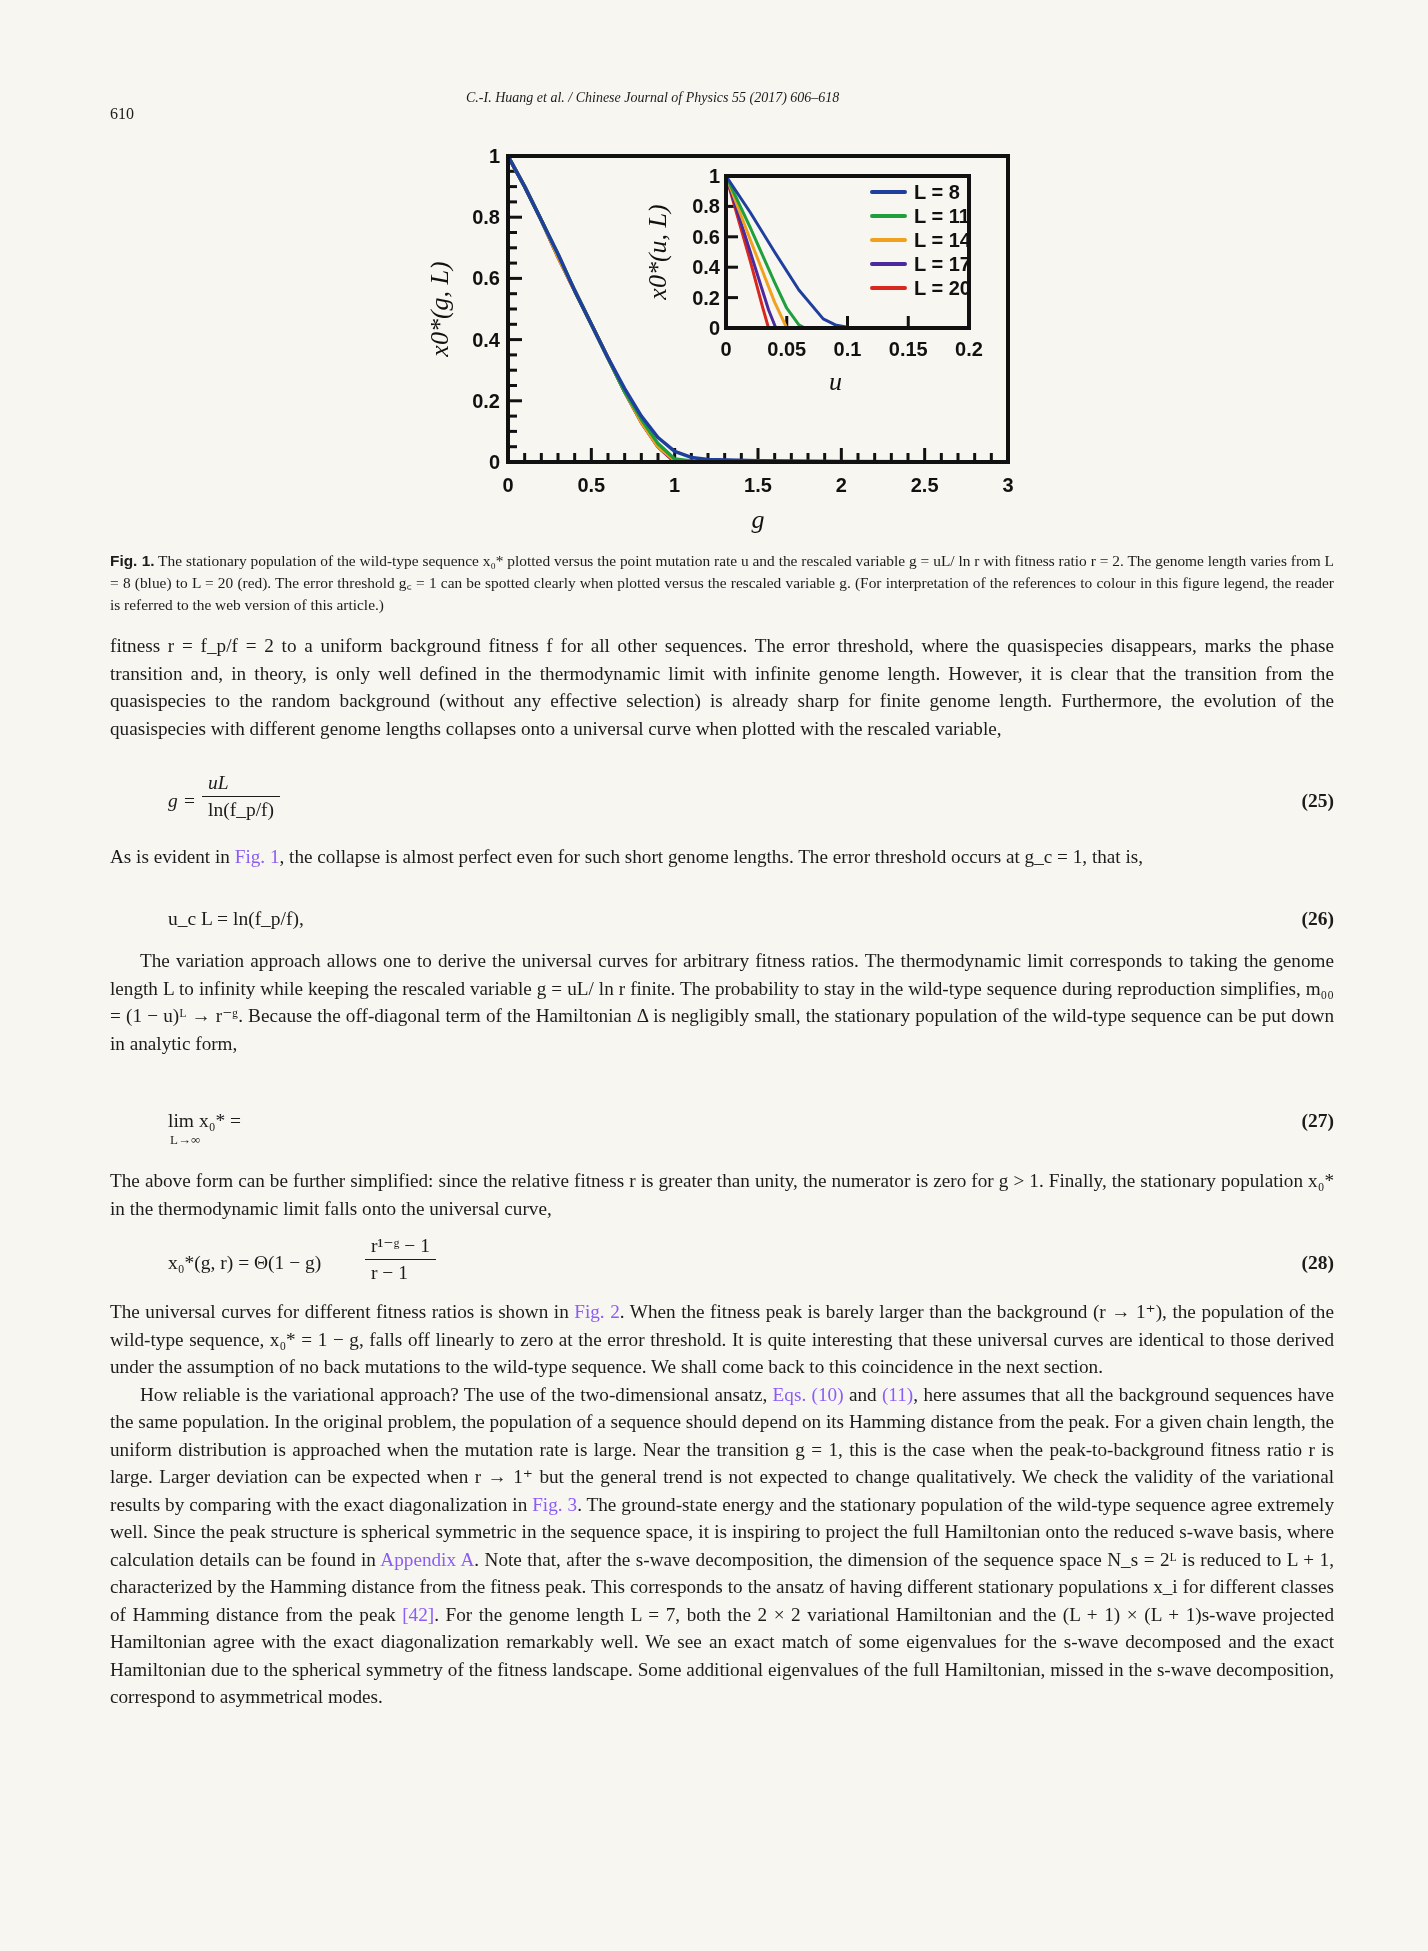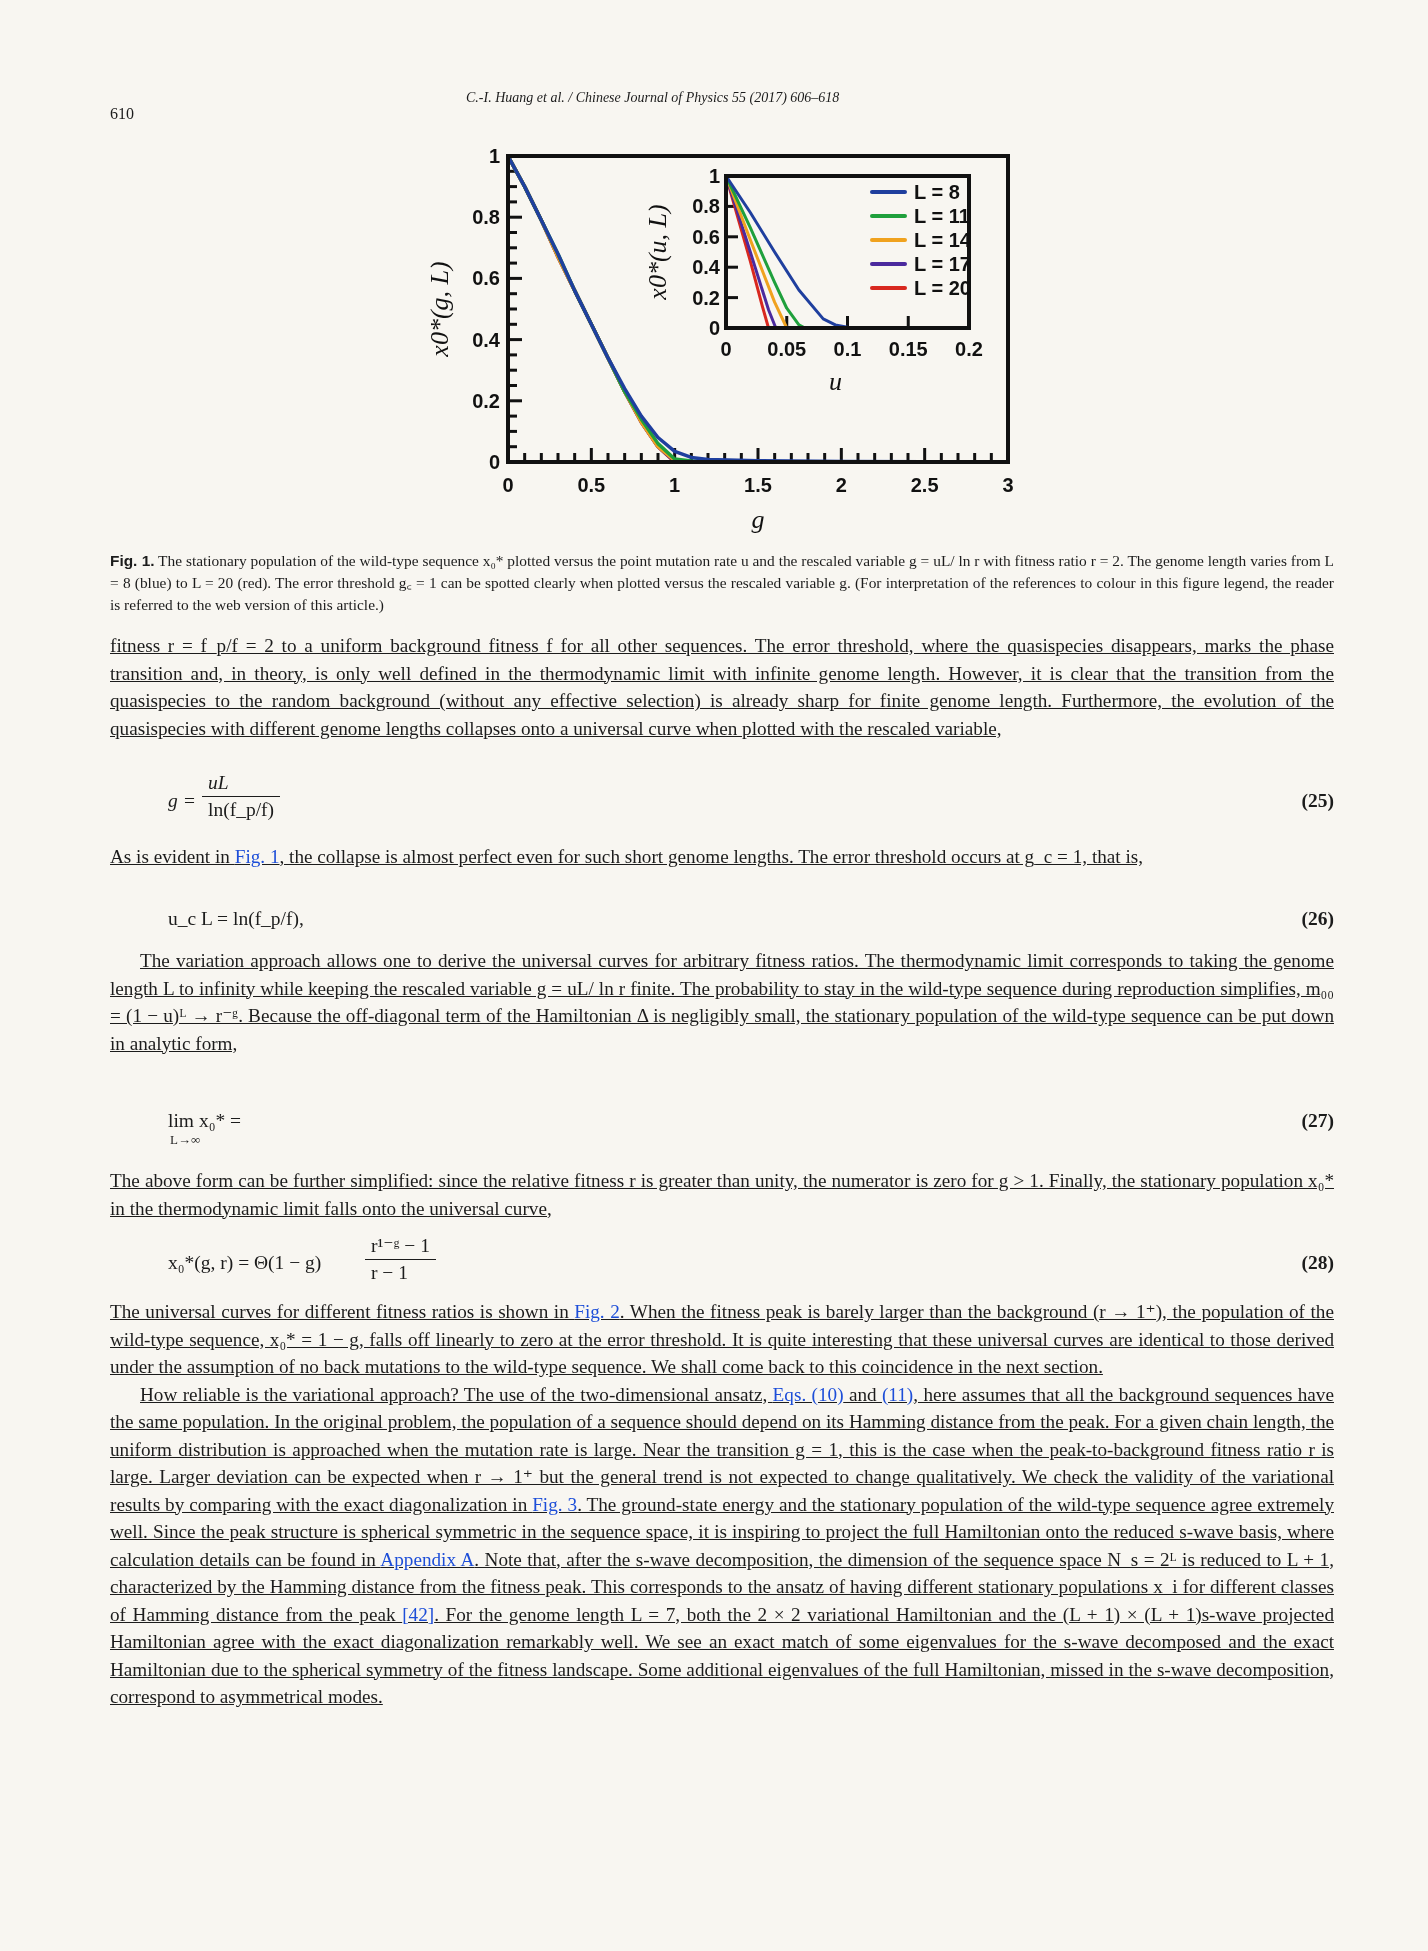--- a/index.html
+++ b/index.html
@@ -24,23 +24,23 @@
   .caption {
     left: 110px; top: 550px; width: 1224px;
     font-size: 15.4px; line-height: 22px; text-align: justify;
   }
   .caption b { font-family: Liberation Sans, sans-serif; }
 
   .body-text {
     left: 110px; width: 1224px;
     font-size: 19.2px; line-height: 27.5px; text-align: justify;
   }
-  .body-text p { margin: 0; text-decoration: underline; }
+  .body-text p { margin: 0; }
   .indent { text-indent: 30px; }
-  .link { color: #1d4ed8; }
+  .link { color: #8b5cf6; }
   .eq-row { position: absolute; left: 110px; width: 1224px; font-size: 19.5px; }
   .eq-num { position: absolute; right: 0; font-weight: bold; }
   i { font-style: italic; }
   .frac { display: inline-block; vertical-align: middle; text-align: left; }
   .frac .num { display: block; padding: 0 6px 2px 6px; border-bottom: 1.5px solid #1c1c1c; }
   .frac .den { display: block; padding: 2px 6px 0 6px; }
 </style>
 </head>
 <body>
 

